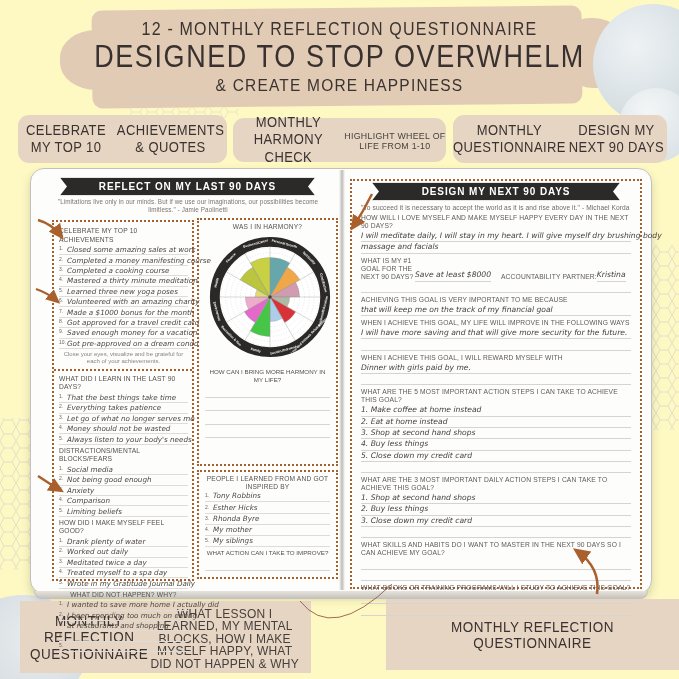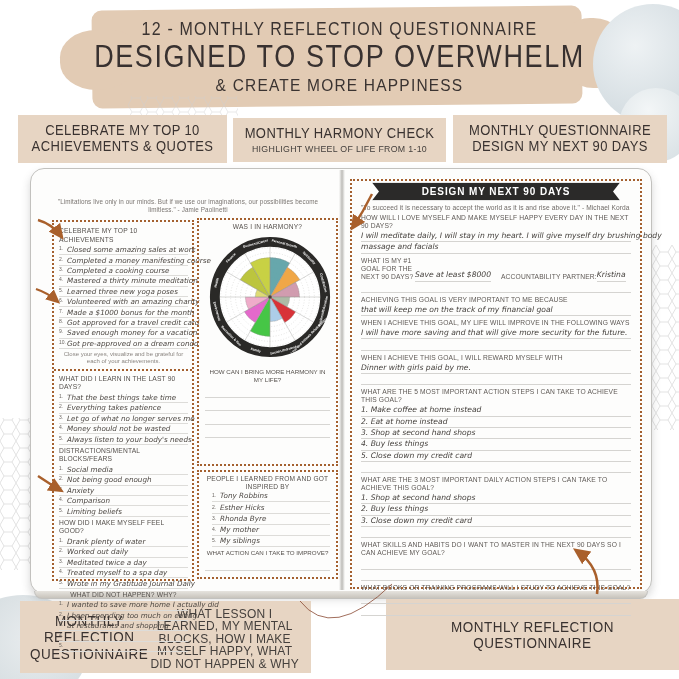--- a/index.html
+++ b/index.html
@@ -1,36 +1,36 @@
 <!DOCTYPE html>
 <html><head>
 <meta charset="utf-8">
 <style>
   html,body{margin:0;padding:0;background:#e9eaec;}
-  .stage{position:relative;width:679px;height:679px;background:#ffffff;overflow:hidden;
+  .stage{position:relative;width:679px;height:679px;background:#fef9c3;overflow:hidden;
          font-family:"Liberation Sans",sans-serif;color:#3a3432;}
   
   .splash{position:absolute;background:#e2cbb4;z-index:0;}
   .splash.s1{left:92px;top:8px;width:490px;height:98px;border-radius:10px;transform:rotate(-.6deg);}
   .splash.s2{left:60px;top:30px;width:80px;height:60px;border-radius:50% 40% 60% 50%;}
   .splash.s3{left:560px;top:18px;width:70px;height:70px;border-radius:45% 55% 50% 50%;}
   .marble{position:absolute;border-radius:50%;z-index:0;}
   .marble.m1{right:-34px;top:4px;width:120px;height:120px;background:radial-gradient(circle at 35% 35%,#eef2f4,#c7d2d8);}
   .marble.m2{right:-14px;top:88px;width:74px;height:74px;background:radial-gradient(circle at 40% 30%,#f3f6f7,#d4dde1);}
   .marble.m3{left:-42px;bottom:-26px;width:130px;height:110px;background:radial-gradient(circle at 60% 40%,#e9edef,#ccd5d9);}
   svg.decor-behind{position:absolute;left:0;top:0;z-index:0;}
   svg.decor-front{position:absolute;left:0;top:0;z-index:6;pointer-events:none;}
   
   .hdr{position:absolute;left:0;top:20px;width:100%;text-align:center;z-index:1;}
   .hdr .l1{font-size:16px;letter-spacing:1.2px;color:#3a3331;transform:scaleY(1.15);}
   .hdr .l2{font-size:27px;letter-spacing:1.6px;color:#383130;margin-top:3px;transform:scaleY(1.18);}
   .hdr .l3{font-size:15.5px;letter-spacing:1.2px;color:#3a3331;margin-top:5px;transform:scaleY(1.1);}
   
-  .callout{position:absolute;background:#e7d5c3;display:flex;flex-direction:column;align-items:center;
-           justify-content:center;text-align:center;z-index:2;}
+  .callout{position:absolute;background:#e7d5c3;display:flex;flex-direction:row;align-items:center;
+           justify-content:center;text-align:center;z-index:2;border-radius:11px;}
   .co1{left:18px;top:115px;width:209px;height:48px;}
   .co2{left:233px;top:118px;width:213px;height:44px;}
   .co3{left:453px;top:115px;width:214px;height:48px;}
   .callout .big{font-size:13px;letter-spacing:.4px;color:#393230;line-height:16px;transform:scaleY(1.08);}
   .callout .small{font-size:8.8px;letter-spacing:.3px;color:#45403d;margin-top:2px;}
   
   .cob{position:absolute;background:#e7d5c3;display:flex;flex-direction:row;align-items:center;
        justify-content:center;text-align:center;z-index:2;padding:4px 10px;box-sizing:border-box;}
   .cob1{left:20px;top:601px;width:291px;height:72px;}
   .cob2{left:386px;top:599px;width:293px;height:71px;}
@@ -60,21 +60,21 @@
   .num{font-size:5px;color:#6b6661;margin-right:2px;min-width:6px;transform:translateY(-1px);}
   .hw{font-size:7.2px;font-style:italic;color:#4c4742;font-family:"DejaVu Sans",sans-serif;white-space:nowrap;}
   .note{font-size:6px;color:#8b8681;text-align:center;line-height:7.5px;margin:2px 0 1px;}
   
   .midtop{left:197px;top:218px;width:141px;height:248px;padding:3px 6px;}
   .midbot{left:197px;top:470px;width:141px;height:109px;padding:3px 6px;}
   .mid-h{font-size:6.6px;color:#55504c;text-align:center;letter-spacing:.2px;line-height:8px;}
   .rule{height:12.5px;border-bottom:1px solid #d7d6d3;}
   .wheel-wrap{width:130px;margin:1px auto 0;}
   .mid-q{font-size:6.2px;color:#55504c;text-align:center;line-height:7.5px;margin:2px 0 1px;}
-  .pp-item{display:flex;align-items:flex-end;border-bottom:1px solid #dddcd9;min-height:10.3px;line-height:10px;margin-left:7px;}
+  .pp-item{display:flex;align-items:flex-end;border-bottom:1px solid #dddcd9;min-height:10.3px;line-height:10px;}
   
   .rightpage{left:350px;top:179px;width:292px;height:410px;padding:2px 9px 3px;display:flex;flex-direction:column;}
   .banner-r{width:248px;margin:0 auto;flex:none;}
   .quote-r{font-size:6.6px;color:#6f6a66;text-align:left;margin:4px 0 3px;letter-spacing:.1px;}
   #qa-blocks{display:flex;flex-direction:column;gap:3px;}
   .qa-block{display:flex;flex-direction:column;}
   .q{font-size:6.7px;color:#5e5955;letter-spacing:.15px;line-height:8px;margin-bottom:1px;}
   .ans{font-size:7.6px;font-style:italic;color:#45413d;font-family:"DejaVu Sans",sans-serif;
        border-bottom:1px solid #d5d4d1;line-height:10px;min-height:10.3px;white-space:nowrap;overflow:visible;}
   .ans.blank{min-height:10.3px;}
@@ -119,20 +119,21 @@
   </div>
   <div class="callout co3">
     <div class="big">MONTHLY QUESTIONNAIRE</div>
     <div class="big">DESIGN MY NEXT 90 DAYS</div>
   </div>
 
   <div class="book"></div>
   <div class="book-bottom"></div>
   <div class="spine"></div>
 
+  <div class="banner banner-l">REFLECT ON MY LAST 90 DAYS</div>
   <div class="quote quote-l">"Limitations live only in our minds.  But if we use our imaginations, our possibilities become limitless." - Jamie Paolinetti</div>
 
   <div class="dotbox leftcol">
     <div class="sec">
       <div class="sec-h">CELEBRATE MY TOP 10 ACHIEVEMENTS</div>
       <div>
 
       <div class="hw-item">
             <span class="num">1.</span>
             <span class="hw">Closed some amazing sales at work</span>

